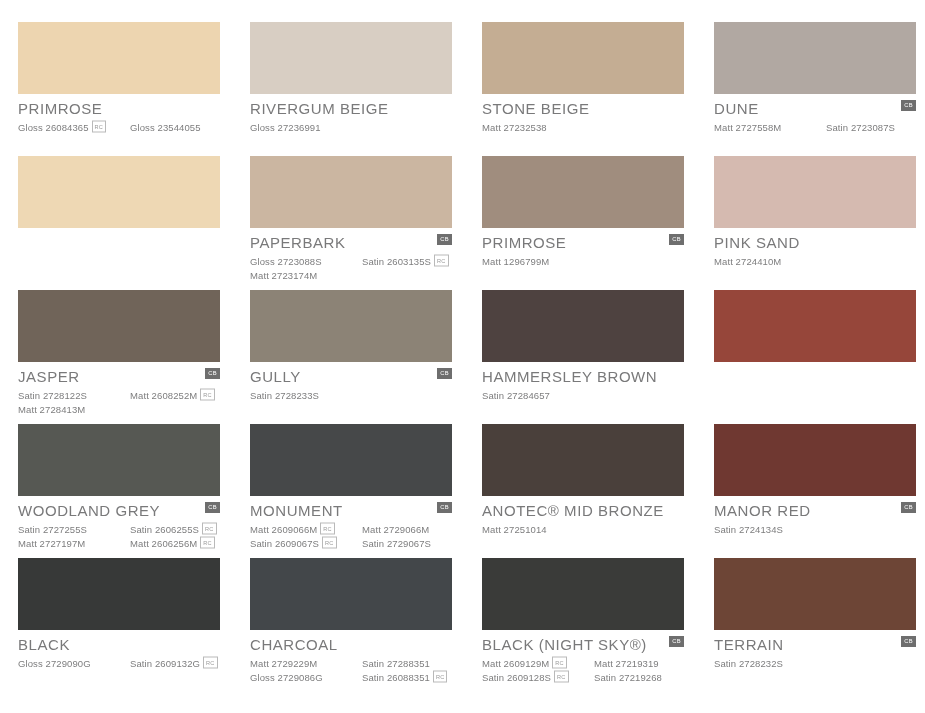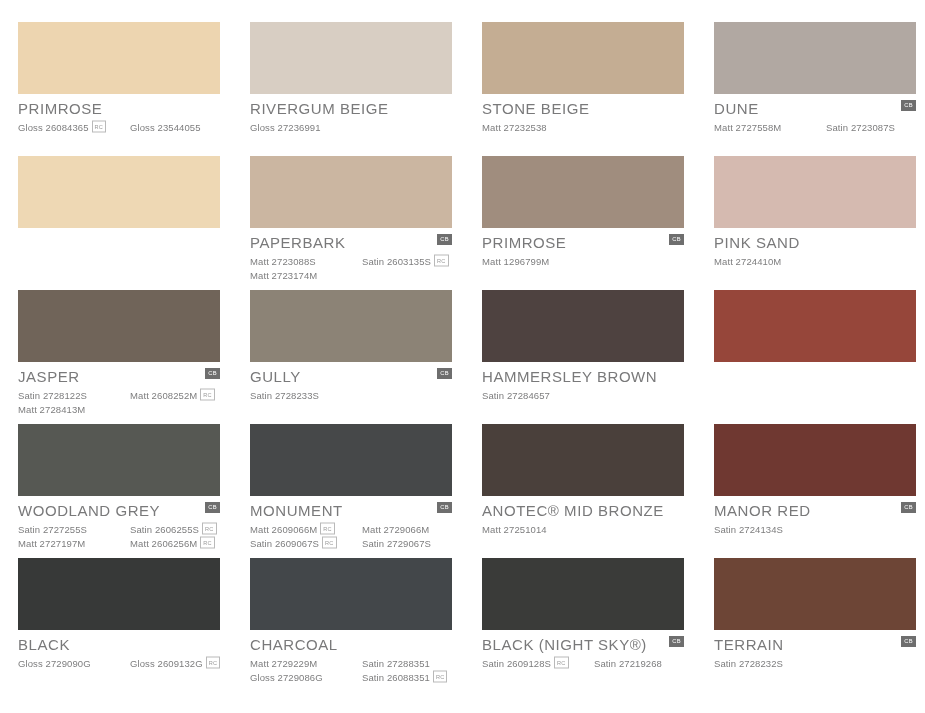--- a/index.html
+++ b/index.html
@@ -178,21 +178,21 @@
       <div class="swatch-chip" style="background: rgb(238, 216, 180);"></div>
     </div>
     <div class="swatch-card">
       <div class="swatch-chip" style="background: rgb(203, 182, 161);"></div>
       <div class="swatch-label-area">
         <div class="swatch-name">PAPERBARK</div>
         <span class="badge-cb">CB</span>
         <div class="code-rows">
           <div class="code-row">
             <div class="code-cell col-left">
-              <span class="code-text">Matt 2723088S</span>
+              <span class="code-text">Gloss 2723088S</span>
             </div>
             <div class="code-cell col-right">
               <span class="code-text">Satin 2603135S</span>
               <span class="badge-rc">RC</span>
             </div>
           </div>
           <div class="code-row">
             <div class="code-cell col-left">
               <span class="code-text">Matt 2723174M</span>
             </div>
@@ -364,21 +364,21 @@
     <div class="swatch-card">
       <div class="swatch-chip" style="background: rgb(55, 57, 56);"></div>
       <div class="swatch-label-area">
         <div class="swatch-name">BLACK</div>
         <div class="code-rows">
           <div class="code-row">
             <div class="code-cell col-left">
               <span class="code-text">Gloss 2729090G</span>
             </div>
             <div class="code-cell col-right">
-              <span class="code-text">Gloss 2609132G</span>
+              <span class="code-text">Satin 2609132G</span>
               <span class="badge-rc">RC</span>
             </div>
           </div>
         </div>
       </div>
     </div>
     <div class="swatch-card">
       <div class="swatch-chip" style="background: rgb(67, 71, 74);"></div>
       <div class="swatch-label-area">
         <div class="swatch-name">CHARCOAL</div>
@@ -404,20 +404,29 @@
       </div>
     </div>
     <div class="swatch-card">
       <div class="swatch-chip" style="background: rgb(58, 59, 57);"></div>
       <div class="swatch-label-area">
         <div class="swatch-name">BLACK (NIGHT SKY®)</div>
         <span class="badge-cb">CB</span>
         <div class="code-rows">
           <div class="code-row">
             <div class="code-cell col-left">
+              <span class="code-text">Matt 2609129M</span>
+              <span class="badge-rc">RC</span>
+            </div>
+            <div class="code-cell col-right">
+              <span class="code-text">Matt 27219319</span>
+            </div>
+          </div>
+          <div class="code-row">
+            <div class="code-cell col-left">
               <span class="code-text">Satin 2609128S</span>
               <span class="badge-rc">RC</span>
             </div>
             <div class="code-cell col-right">
               <span class="code-text">Satin 27219268</span>
             </div>
           </div>
         </div>
       </div>
     </div>

